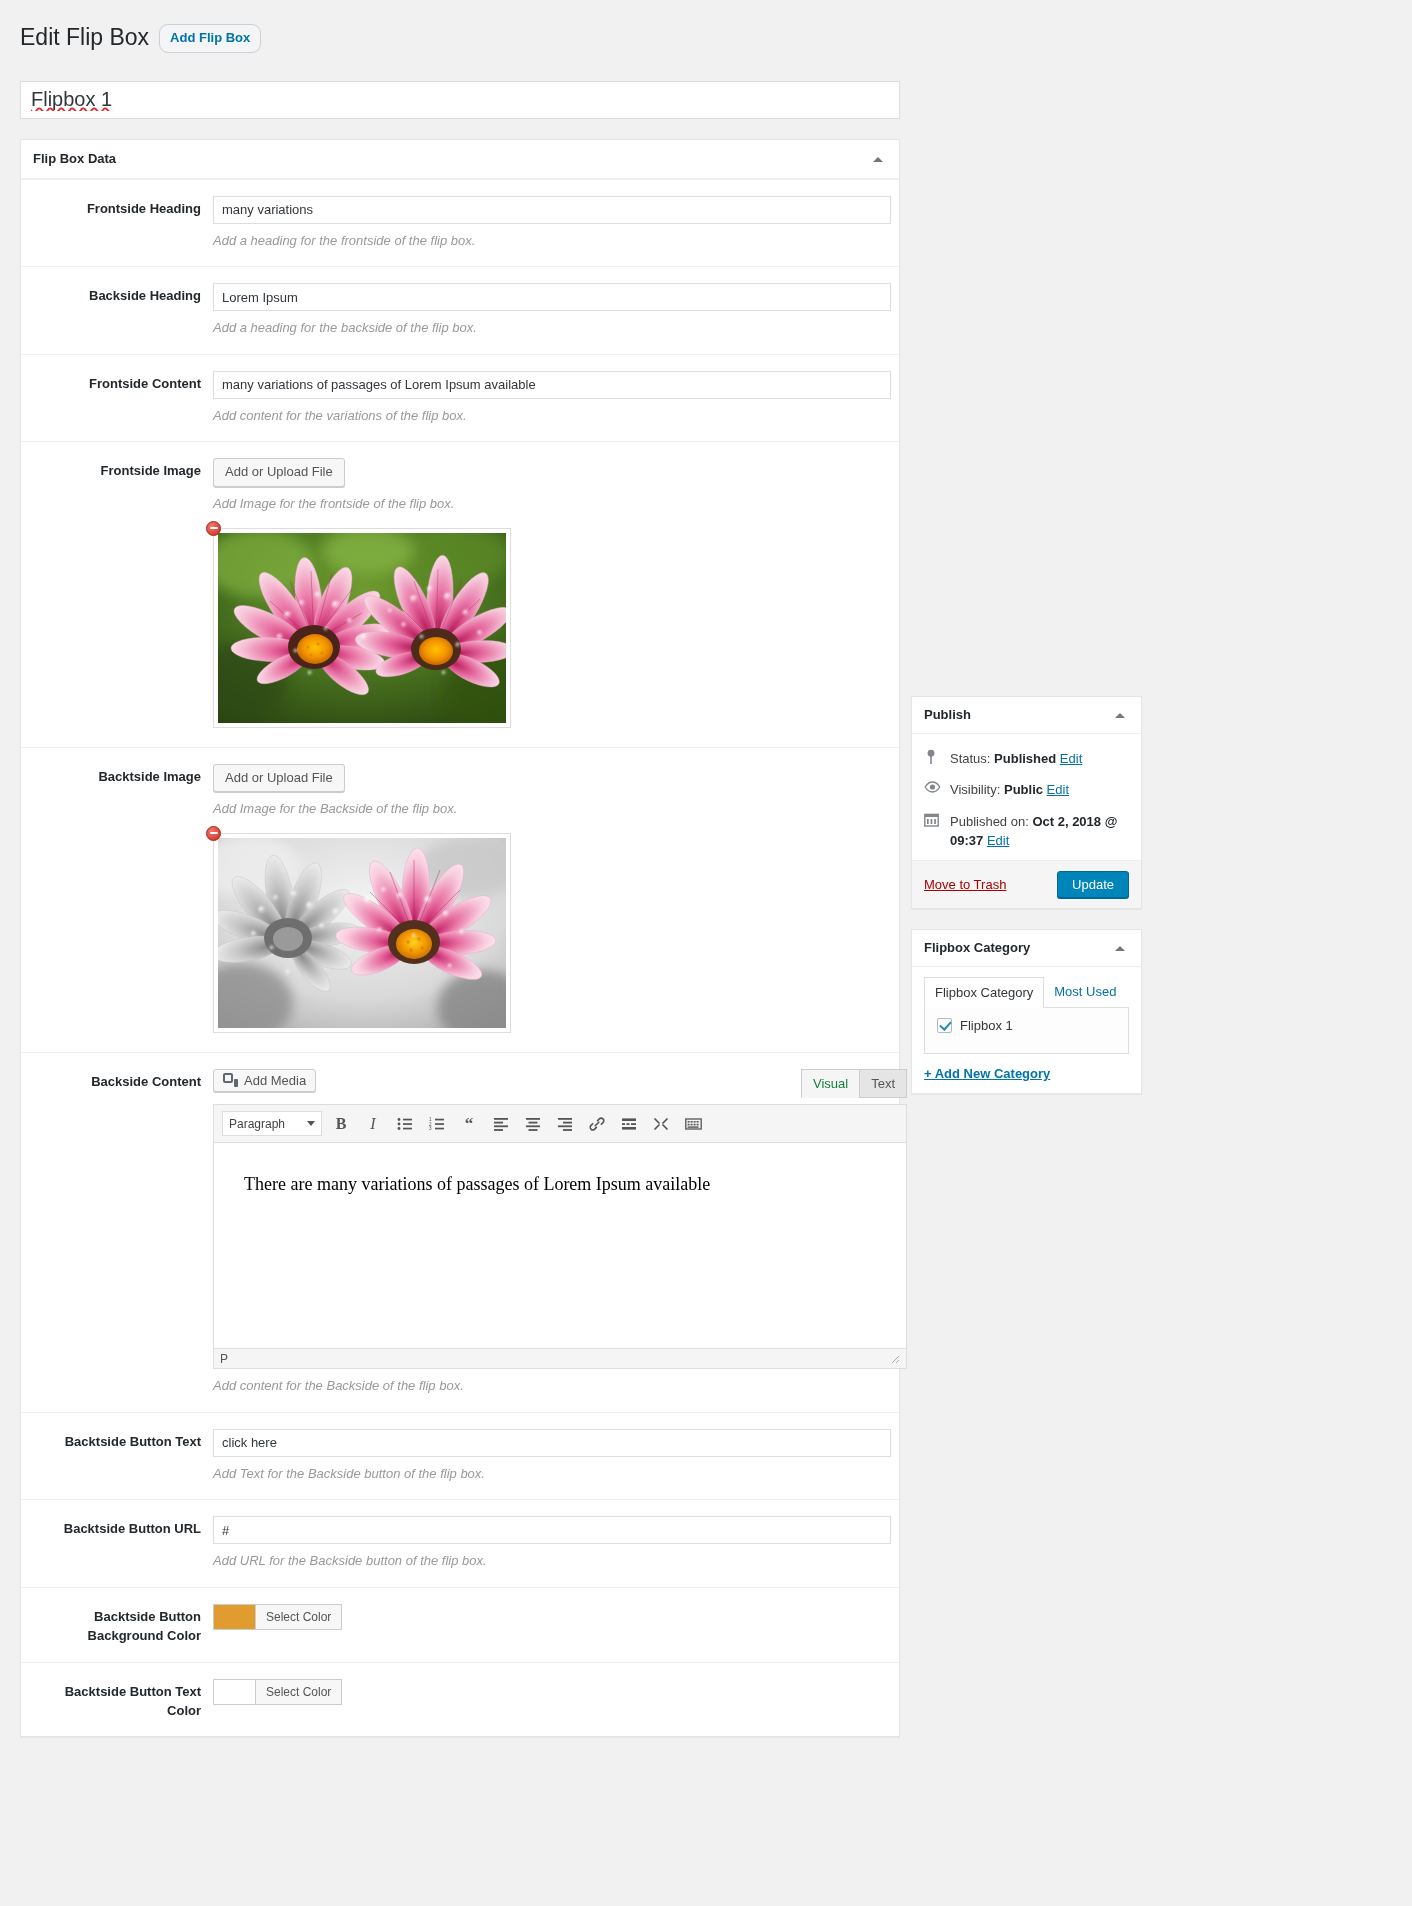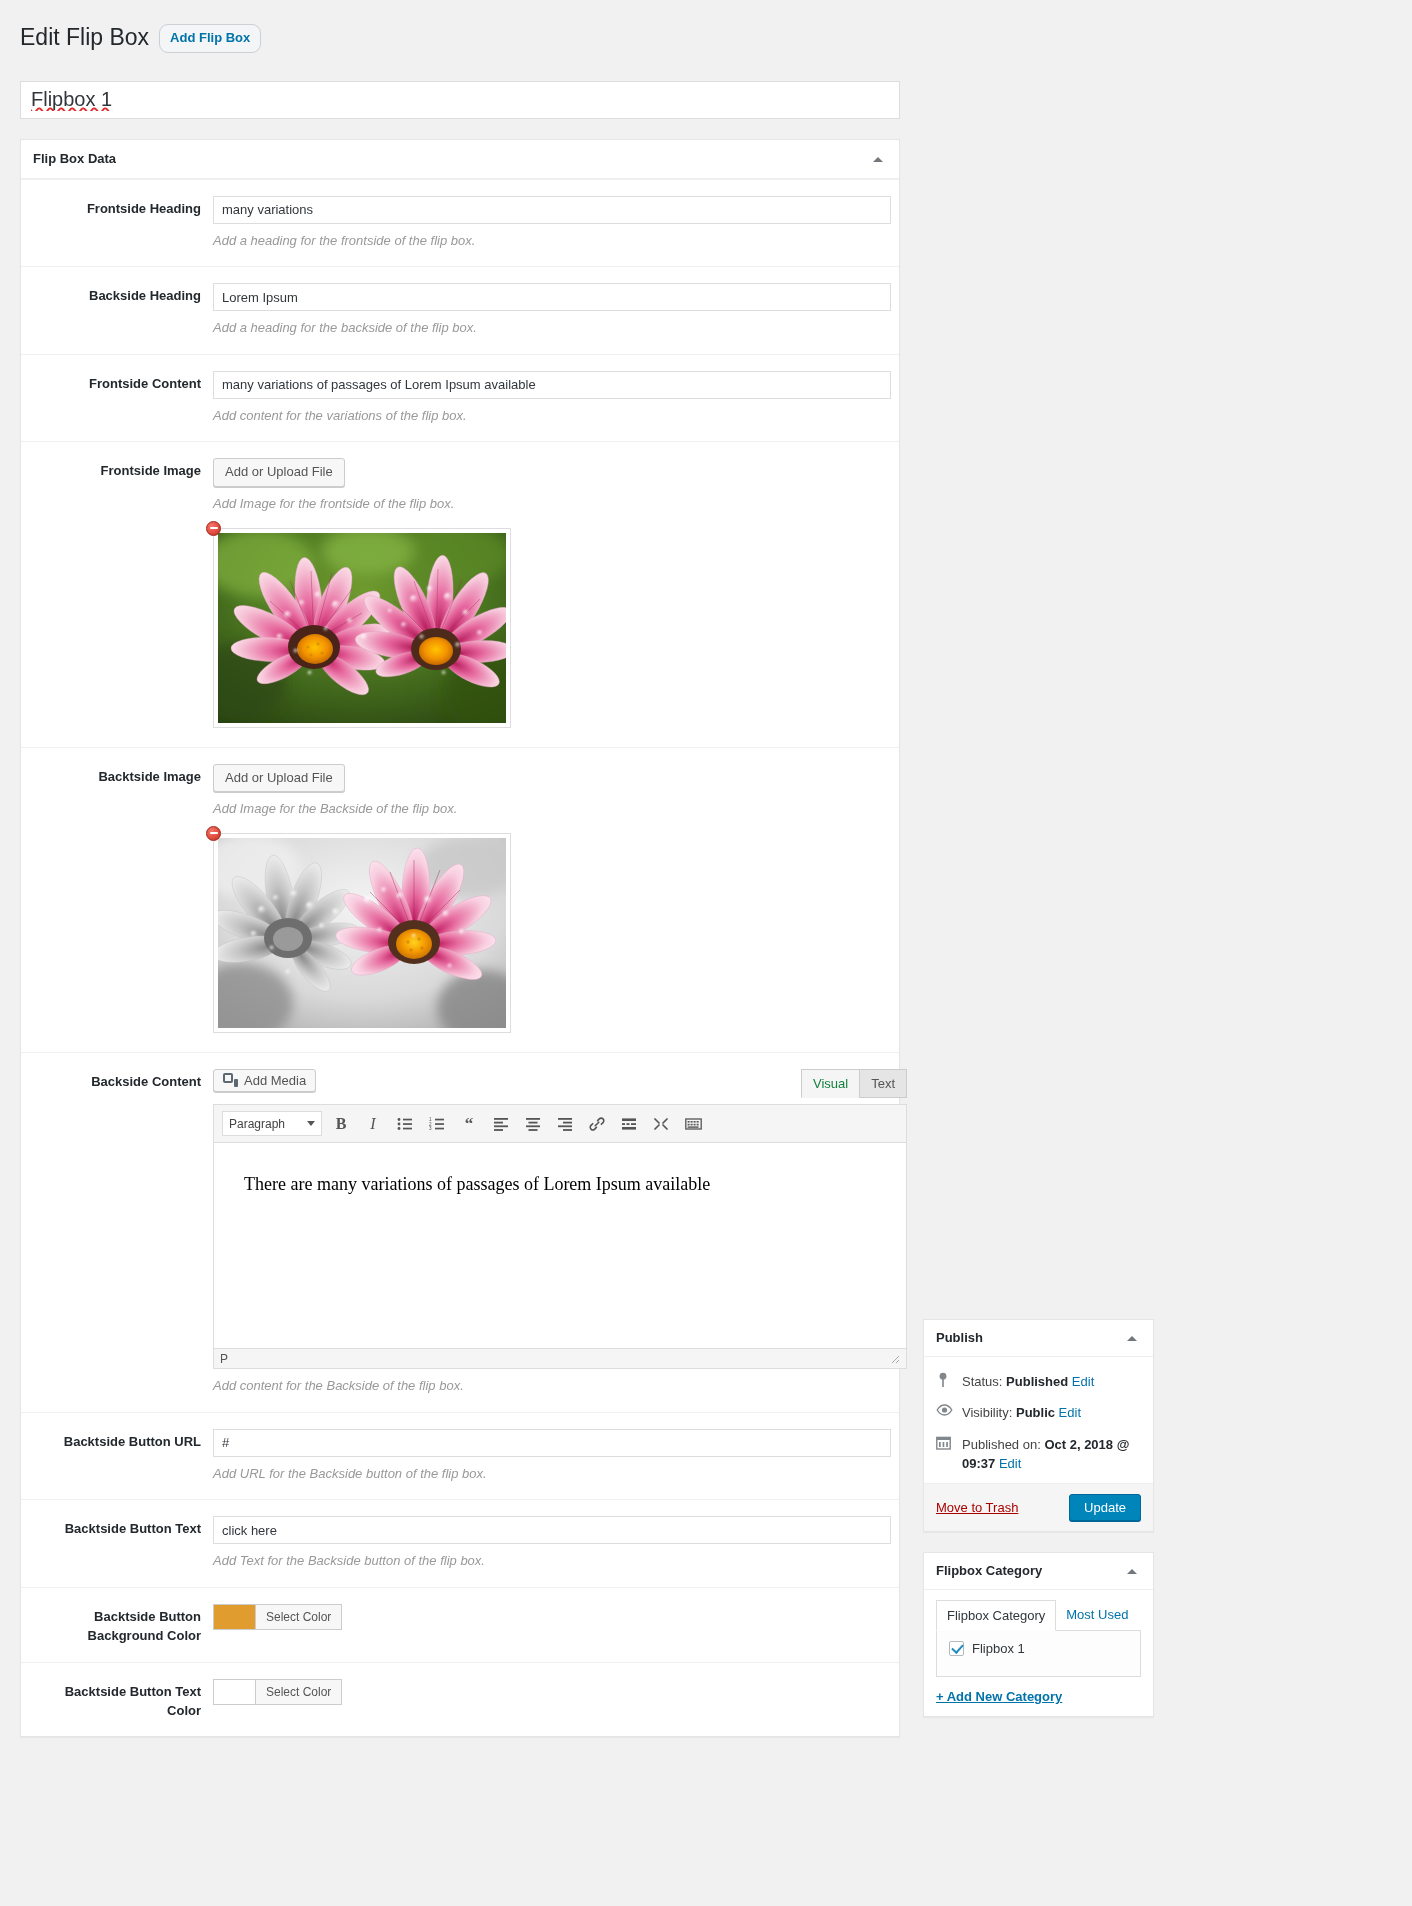--- a/index.html
+++ b/index.html
@@ -18,21 +18,21 @@
   
   .page-head { display:flex; align-items:center; gap:10px; padding:8px 0 4px 0; }
   .page-title { font-size:23px; font-weight:400; line-height:1.3; color:#23282d; }
   .page-title-action {
     display:inline-block; font-size:13px; font-weight:600;
     color:#0073aa; background:#f3f5f6; border:1px solid #ccd0d4;
     border-radius:9px; padding:3px 10px; line-height:1.6; cursor:pointer;
   }
 
   
-  .columns { display:flex; gap:23px; align-items:flex-end; }
+  .columns { display:flex; gap:11px; align-items:center; }
   .col-main { width:880px; flex:0 0 880px; }
   .col-side { width:231px; flex:0 0 231px; }
 
   
   .titlediv { margin-top:8px; }
   .title-input {
     width:100%; height:38px; padding:4px 10px;
     font-size:20px; line-height:1.4; font-weight:400; color:#32373c;
     border:1px solid #ddd; background:#fff; outline:none;
     font-family:"Liberation Sans", sans-serif;
@@ -149,21 +149,21 @@
   
   .side-box { background:#fff; border:1px solid #e5e5e5; box-shadow:0 1px 1px rgba(0,0,0,.04); margin-bottom:20px; }
   .side-head {
     display:flex; align-items:center; justify-content:space-between;
     padding:9px 12px; border-bottom:1px solid #eee;
   }
   .side-title { font-size:13px; font-weight:700; color:#23282d; }
   .side-inner { padding:10px 12px 2px 12px; }
   .pub-line { display:flex; align-items:flex-start; gap:8px; padding:5px 0 7px 0; font-size:13px; color:#444; line-height:1.5; }
   .pub-ico { flex:0 0 18px; width:18px; height:18px; color:#82878c; }
-  .lnk { color:#0073aa; cursor:pointer; }
+  .lnk { color:#0073aa; text-decoration:underline; cursor:pointer; }
   .bold { font-weight:700; color:#23282d; }
   .pub-actions {
     display:flex; align-items:center; justify-content:space-between;
     padding:10px 12px; background:#f5f5f5; border-top:1px solid #eee;
   }
   .trash-lnk { color:#a00; text-decoration:underline; font-size:13px; cursor:pointer; }
   .btn-primary {
     background:#0085ba; border:1px solid #006799; border-radius:3px; color:#fff;
     font-size:13px; font-weight:400; padding:5px 14px; cursor:pointer;
     box-shadow:0 1px 0 #006799;
@@ -634,32 +634,32 @@
                   <span class="resize-h"></span>
                 </div>
               </div>
 
               <div class="fdesc">Add content for the Backside of the flip box.</div>
             </div>
           </div>
         </div>
 
         <div class="frow">
+          <div class="flabel">Backtside Button Text</div>
+          <div class="ffield">
+            <input class="ftext" type="text" value="click here" style="">
+            <div class="fdesc">Add Text for the Backside button of the flip box.</div>
+          </div>
+        </div>
+
+        <div class="frow">
           <div class="flabel">Backtside Button URL</div>
           <div class="ffield">
             <input class="ftext" type="text" value="#" style="">
             <div class="fdesc">Add URL for the Backside button of the flip box.</div>
-          </div>
-        </div>
-
-        <div class="frow">
-          <div class="flabel">Backtside Button Text</div>
-          <div class="ffield">
-            <input class="ftext" type="text" value="click here" style="">
-            <div class="fdesc">Add Text for the Backside button of the flip box.</div>
           </div>
         </div>
 
         <div class="frow">
           <div class="flabel">Backtside Button Background Color</div>
           <div class="ffield">
             <div class="color-row">
               <span class="color-swatch" id="sw-bg" style="background: rgb(224, 156, 46);"></span>
               <span class="color-btn">Select Color</span>
             </div>

